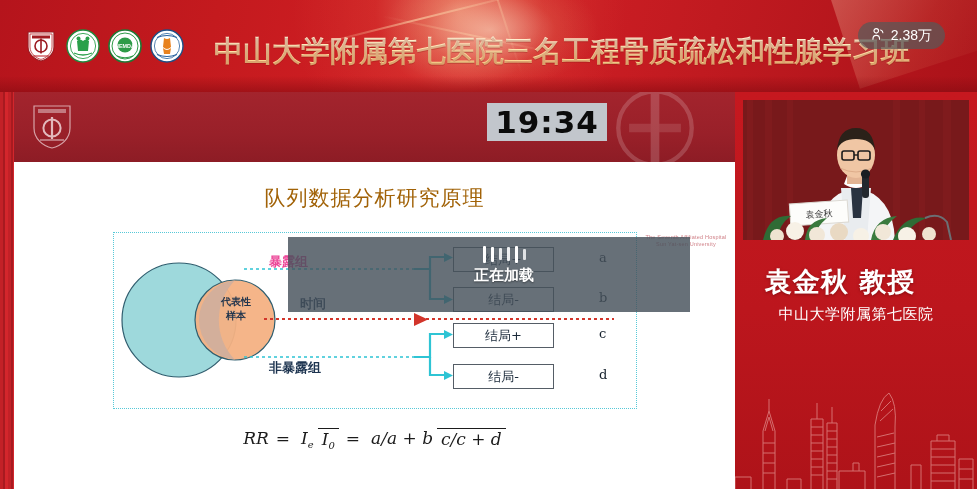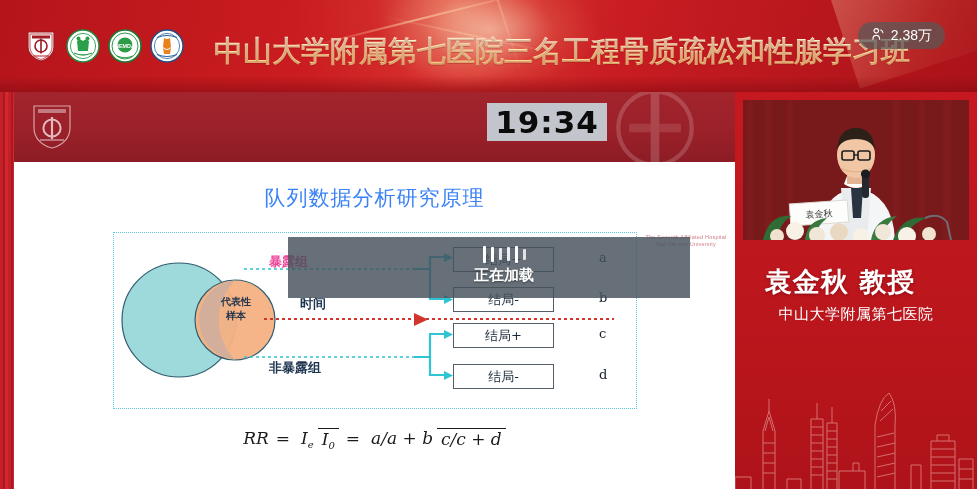--- a/index.html
+++ b/index.html
@@ -159,21 +159,21 @@
     font-size: 5.5px;
     line-height: 7px;
     letter-spacing: 0.2px;
   }
   #slide-title {
     position: absolute;
     left: 0; top: 92px;
     width: 721px;
     text-align: center;
     font-size: 21px;
-    color: #3b82f6;
+    color: #a16207;
     font-family: "DejaVu Sans", "Liberation Sans", sans-serif;
     letter-spacing: 1px;
   }
 
   
   #diagram {
     position: absolute;
     left: 99px; top: 140px;
     width: 522px; height: 175px;
     border: 1px dotted #57c9d8;
@@ -230,21 +230,21 @@
   }
   #let-a { left: 485px; top: 17px; }
   #let-b { left: 485px; top: 57px; }
   #let-c { left: 485px; top: 93px; }
   #let-d { left: 485px; top: 134px; }
 
   
   #loading-overlay {
     position: absolute;
     left: 274px; top: 145px;
-    width: 402px; height: 61px;
+    width: 402px; height: 75px;
     background: rgba(70,80,90,0.82);
     z-index: 8;
   }
   #loading-inner {
     position: absolute;
     left: 146px; top: 6px;
     width: 140px;
     text-align: center;
   }
   #spinner {

